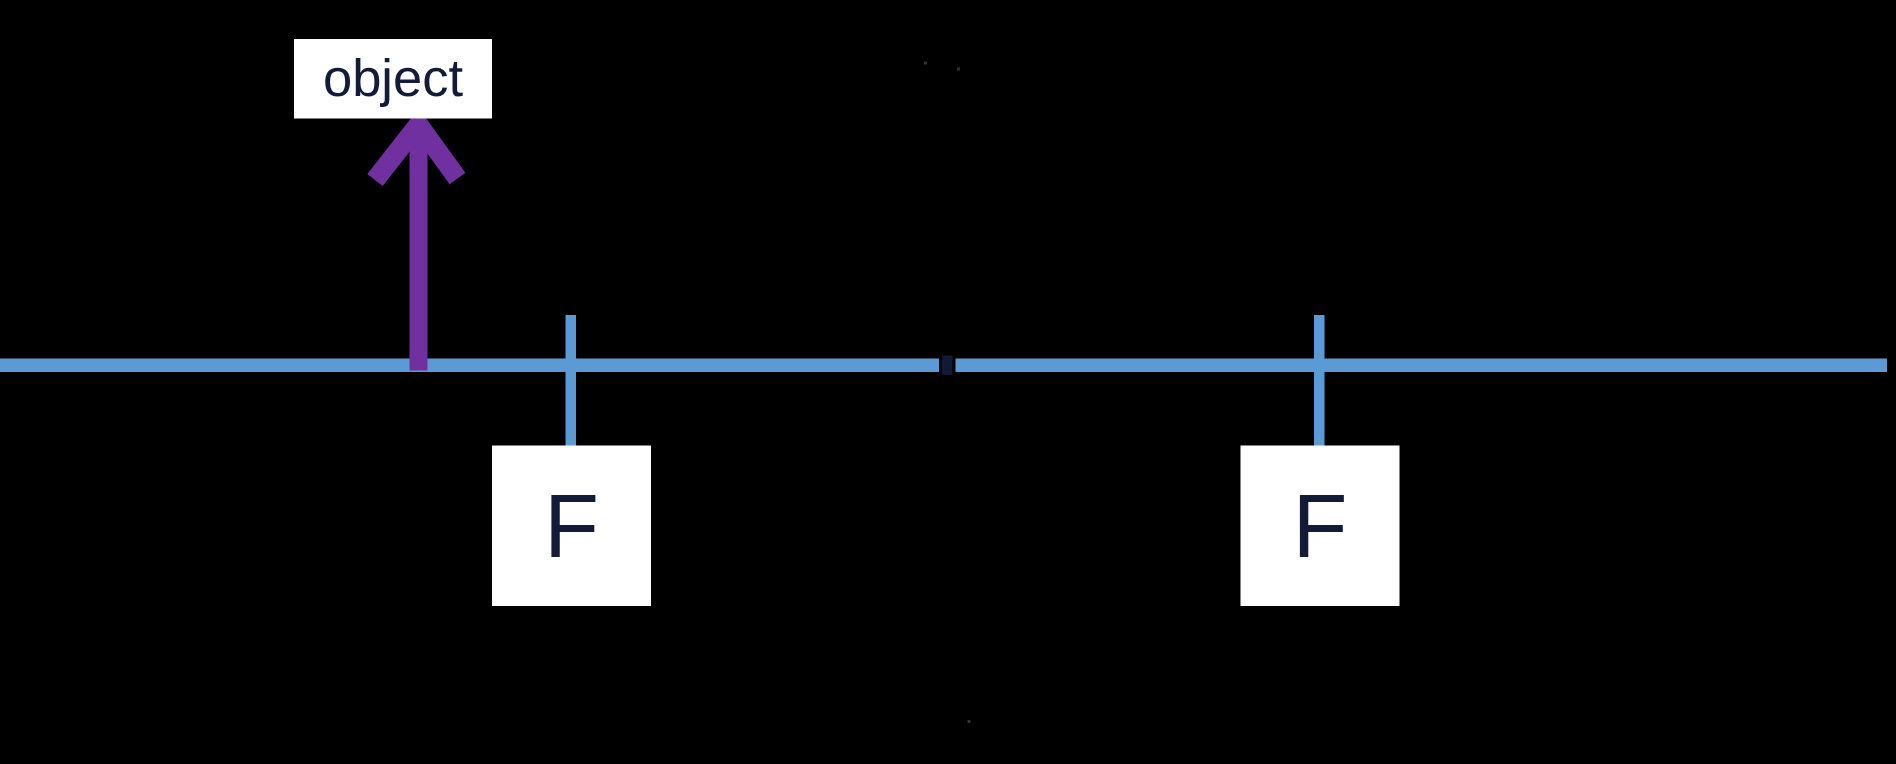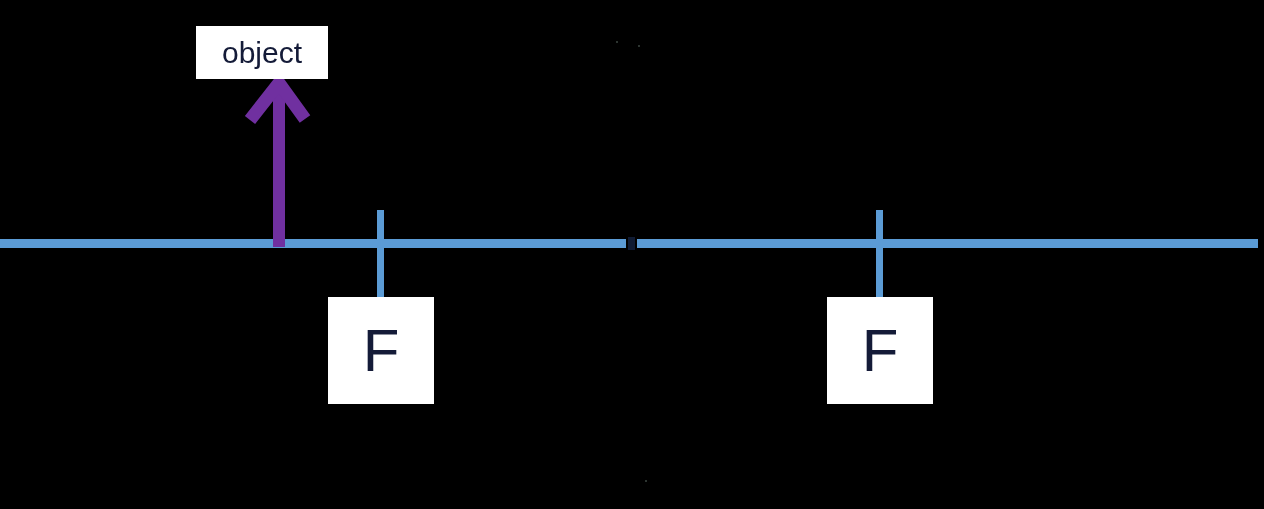--- a/index.html
+++ b/index.html
@@ -44,21 +44,21 @@
     position: absolute;
     background: var(--label-background, #ffffff);
     color: var(--label-text, #141b38);
     display: flex;
     align-items: center;
     justify-content: center;
   }
   .object-label {
     left: 196px; top: 26px;
     width: 132px; height: 53px;
-    font-size: 30px;
+    font-size: 35px;
   }
   .focal-box {
     top: 297px;
     width: 106px; height: 107px;
     font-size: 60px;
   }
   .focal-left  { left: 328px; }
   .focal-right { left: 827px; }
   
   .object-arrow {

